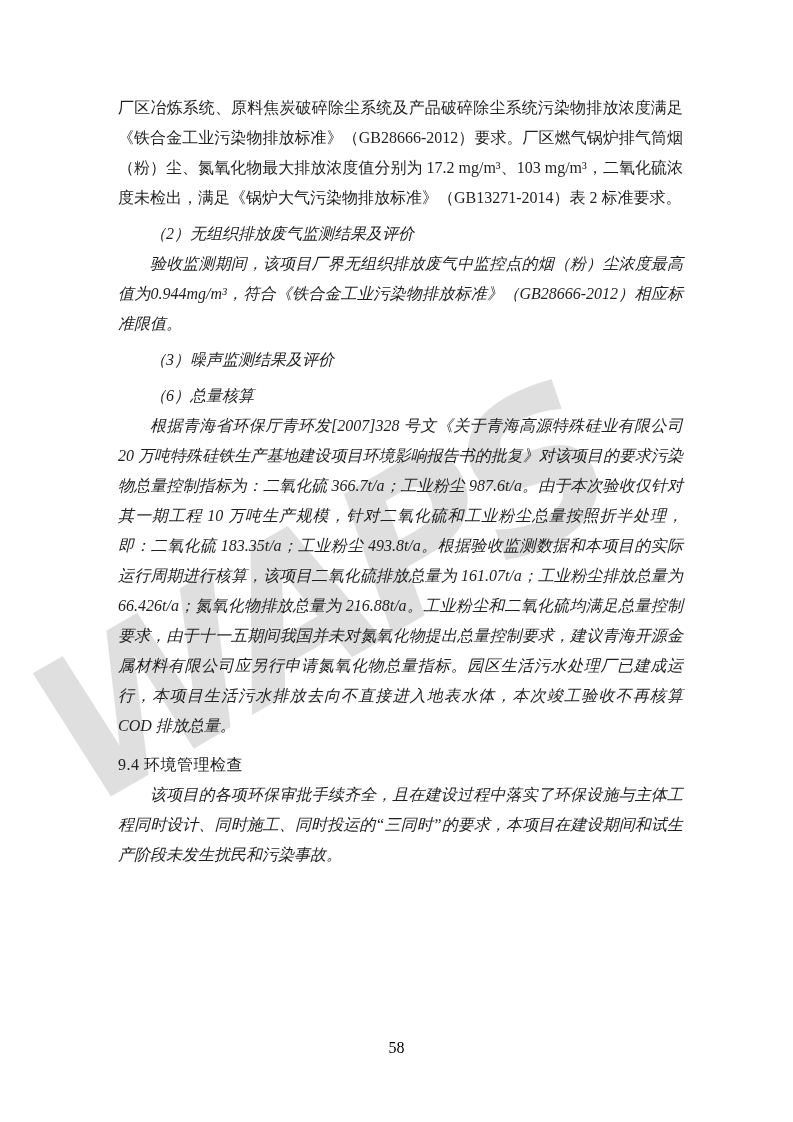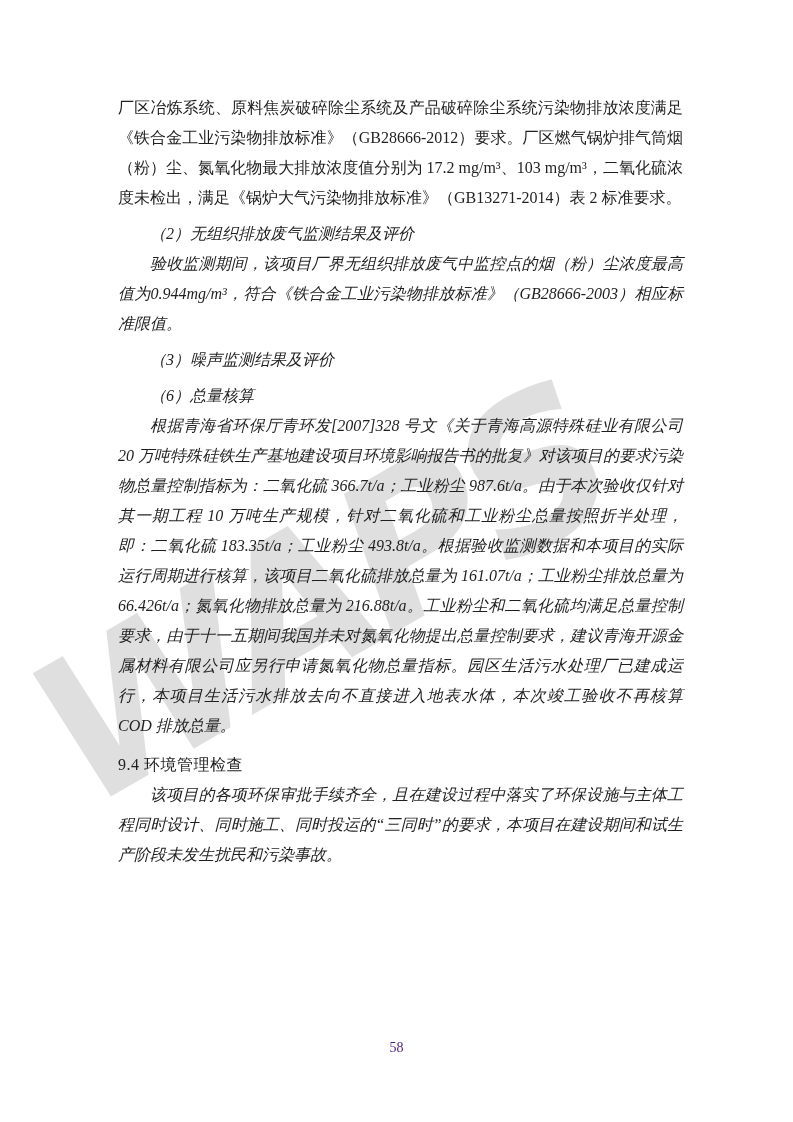--- a/index.html
+++ b/index.html
@@ -67,40 +67,40 @@
     line-height: 30px;
     letter-spacing: 0.5px;
     text-align: left;
   }
   .page-number {
     position: absolute;
     left: 0;
     right: 0;
     top: 1040px;
     text-align: center;
-    font-size: 14px;
+    font-size: 16px;
     line-height: 16px;
-    color: #4c1d95;
+    color: #000000;
     z-index: 1;
   }
 </style>
 </head>
 <body>
 
 <div class="page">
 
   <div class="watermark">WAPS</div>
 
   <main class="content">
 
     <p class="para">厂区冶炼系统、原料焦炭破碎除尘系统及产品破碎除尘系统污染物排放浓度满足《铁合金工业污染物排放标准》（GB28666-2012）要求。厂区燃气锅炉排气筒烟（粉）尘、氮氧化物最大排放浓度值分别为 17.2 mg/m³、103 mg/m³，二氧化硫浓度未检出，满足《锅炉大气污染物排放标准》（GB13271-2014）表 2 标准要求。</p>
 
     <p class="para indent sub">（2）无组织排放废气监测结果及评价</p>
 
-    <p class="para indent">验收监测期间，该项目厂界无组织排放废气中监控点的烟（粉）尘浓度最高值为0.944mg/m³，符合《铁合金工业污染物排放标准》（GB28666-2003）相应标准限值。</p>
+    <p class="para indent">验收监测期间，该项目厂界无组织排放废气中监控点的烟（粉）尘浓度最高值为0.944mg/m³，符合《铁合金工业污染物排放标准》（GB28666-2012）相应标准限值。</p>
 
     <p class="para indent sub">（3）噪声监测结果及评价</p>
 
 
     <p class="para indent sub">（6）总量核算</p>
 
     <p class="para indent">根据青海省环保厅青环发[2007]328 号文《关于青海高源特殊硅业有限公司 20 万吨特殊硅铁生产基地建设项目环境影响报告书的批复》对该项目的要求污染物总量控制指标为：二氧化硫 366.7t/a；工业粉尘 987.6t/a。由于本次验收仅针对其一期工程 10 万吨生产规模，针对二氧化硫和工业粉尘总量按照折半处理，即：二氧化硫 183.35t/a；工业粉尘 493.8t/a。根据验收监测数据和本项目的实际运行周期进行核算，该项目二氧化硫排放总量为 161.07t/a；工业粉尘排放总量为 66.426t/a；氮氧化物排放总量为 216.88t/a。工业粉尘和二氧化硫均满足总量控制要求，由于十一五期间我国并未对氮氧化物提出总量控制要求，建议青海开源金属材料有限公司应另行申请氮氧化物总量指标。园区生活污水处理厂已建成运行，本项目生活污水排放去向不直接进入地表水体，本次竣工验收不再核算 COD 排放总量。</p>
 
     <h2 class="section-heading">9.4 环境管理检查</h2>
 

